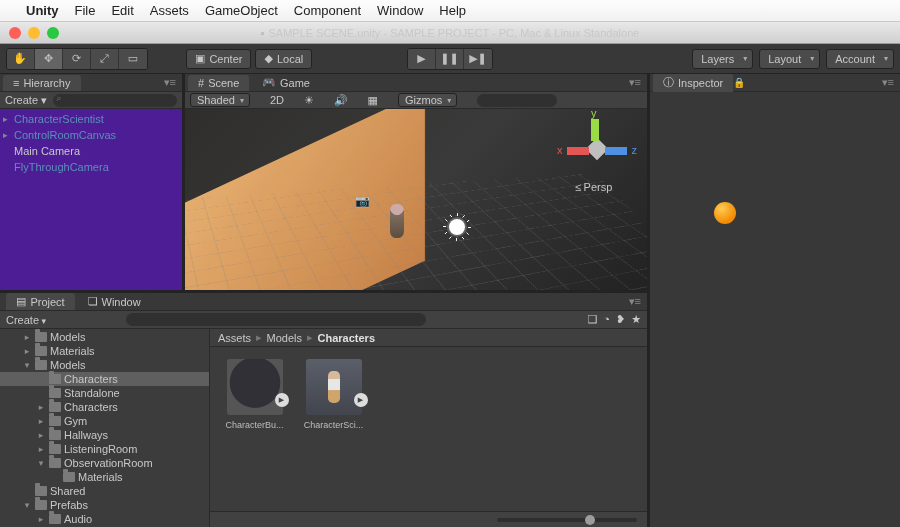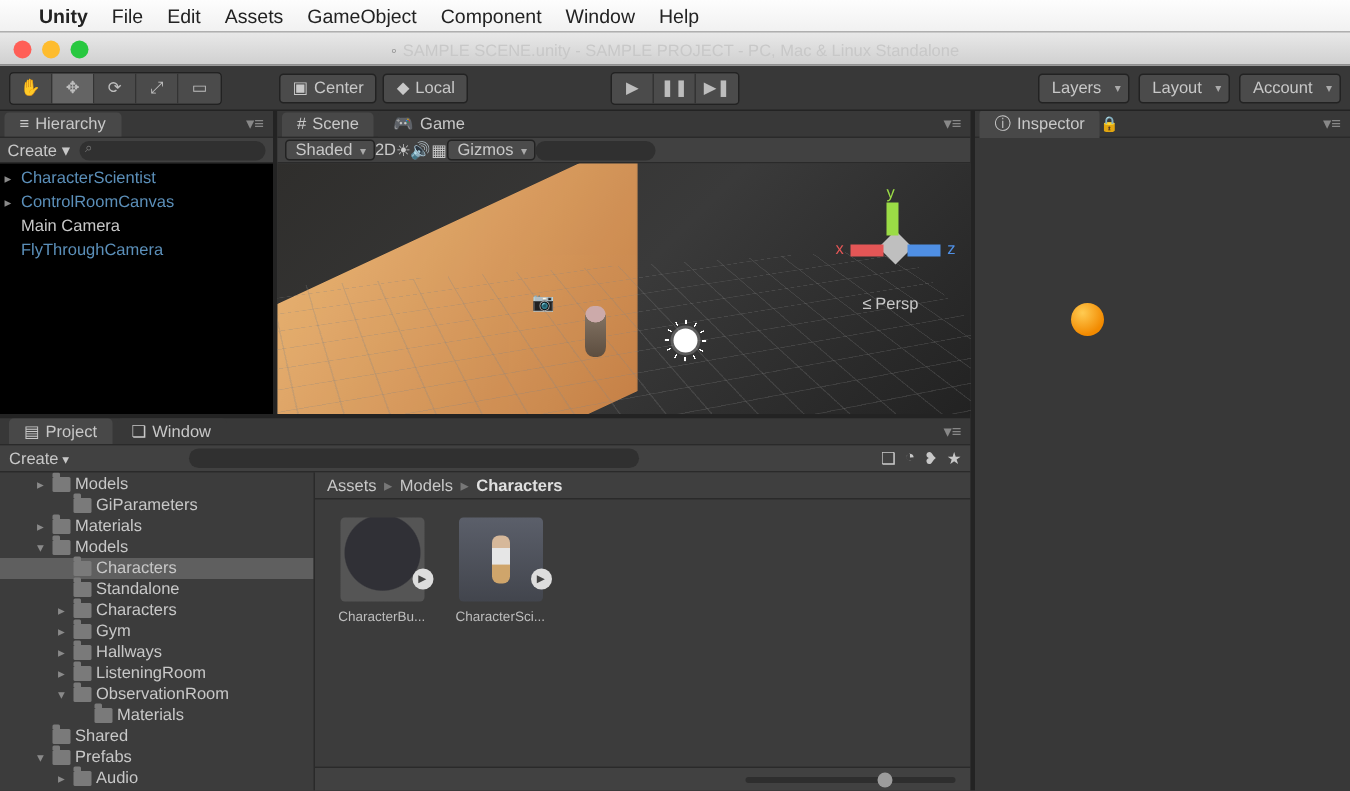--- a/index.html
+++ b/index.html
@@ -33,43 +33,43 @@
   .leftcol{width:647px;display:flex;flex-direction:column;}
   .upper{height:234px;display:flex;border-bottom:3px solid #232323;}
   .hierarchy{width:185px;border-right:3px solid #232323;display:flex;flex-direction:column;background:#383838;}
   .panel-tab{height:18px;display:flex;align-items:center;background:#383838;border-bottom:1px solid #2a2a2a;}
   .tab{padding:2px 10px;background:#484848;font-size:10px;display:flex;align-items:center;gap:4px;border-top-left-radius:3px;border-top-right-radius:3px;margin-left:3px;}
   .tab.inactive{background:#383838;color:#888;}
   .panel-toolbar{height:17px;background:#414141;border-bottom:1px solid #2a2a2a;display:flex;align-items:center;padding:0 5px;gap:6px;font-size:9px;}
   .panel-toolbar .create{cursor:pointer;}
   .panel-toolbar .search{flex:1;height:13px;background:#303030;border-radius:7px;padding-left:15px;color:#777;font-size:9px;position:relative;}
   .panel-toolbar .search::before{content:"⌕";position:absolute;left:4px;top:-1px;color:#777;}
-  .tree{flex:1;overflow:hidden;padding:2px 0;background:#000000;}
+  .tree{flex:1;overflow:hidden;padding:2px 0;background:#4c1d95;}
   .tree-item{padding:1px 4px 1px 14px;font-size:11px;color:#c8c8c8;cursor:pointer;line-height:14px;position:relative;}
   .tree-item.blue{color:#5b8fb9;}
   .tree-item::before{content:"▸";position:absolute;left:3px;color:#8a8a8a;font-size:9px;}
   .tree-item.noexp::before{content:"";}
   
   .sceneview{flex:1;display:flex;flex-direction:column;background:#383838;}
   .scene-tabs{height:18px;display:flex;align-items:center;}
-  .scene-tb{height:17px;background:#414141;border-bottom:1px solid #2a2a2a;display:flex;align-items:center;padding:0 5px;gap:0;font-size:9px;}
+  .scene-tb{height:17px;background:#414141;border-bottom:1px solid #2a2a2a;display:flex;align-items:center;padding:0 5px;gap:20px;font-size:9px;}
   .scene-tb .dd{height:14px;font-size:9px;padding:0 14px 0 6px;}
   .scene-canvas{flex:1;background:linear-gradient(135deg,#2f2e2c 0%,#3a3a3a 50%,#222 100%);position:relative;overflow:hidden;}
   .scene-canvas .grid{position:absolute;inset:-50px;background-image:
      repeating-linear-gradient(75deg,rgba(130,130,130,.25) 0 1px,transparent 1px 28px),
      repeating-linear-gradient(-10deg,rgba(130,130,130,.25) 0 1px,transparent 1px 28px);
      transform:perspective(600px) rotateX(55deg) rotateZ(-8deg);transform-origin:center 80%;}
   .scene-canvas .lightpatch{position:absolute;left:-10px;top:40px;width:250px;height:170px;background:linear-gradient(135deg,#f9bd77,#d68a4a);transform:skewY(-25deg);opacity:.9;filter:blur(0.3px);}
   .scene-canvas .character{position:absolute;left:205px;top:95px;width:14px;height:34px;background:radial-gradient(circle at 50% 12%,#caa 0 22%,transparent 23%),linear-gradient(#8a7a6a,#5c4d3f);border-radius:40%/20%;}
   .scene-canvas .sun{position:absolute;left:264px;top:110px;width:16px;height:16px;border-radius:50%;background:#fff;box-shadow:0 0 0 2px rgba(255,255,255,.2);}
   .scene-canvas .sun::before{content:"";position:absolute;inset:-6px;border-radius:50%;background:
     repeating-conic-gradient(#fff 0 4deg,transparent 4deg 30deg);
     -webkit-mask:radial-gradient(circle,transparent 55%,#000 56%);mask:radial-gradient(circle,transparent 55%,#000 56%);}
   .scene-canvas .cam{position:absolute;left:170px;top:85px;color:#ddd;font-size:12px;}
-  .scene-canvas .gizmo{position:absolute;right:20px;top:26px;width:60px;height:60px;}
+  .scene-canvas .gizmo{position:absolute;right:20px;top:10px;width:60px;height:60px;}
   .gizmo .cube{position:absolute;left:22px;top:22px;width:16px;height:16px;background:#bfbfbf;transform:rotate(45deg);}
   .gizmo .axis{position:absolute;width:20px;height:8px;}
   .gizmo .y{left:24px;top:0;width:8px;height:22px;background:#9bdc46;}
   .gizmo .y::after{content:"y";position:absolute;top:-12px;left:0;color:#9bdc46;}
   .gizmo .x{left:0;top:28px;height:8px;width:22px;background:#e45656;}
   .gizmo .x::after{content:"x";position:absolute;left:-10px;top:-3px;color:#e45656;}
   .gizmo .z{right:0;top:28px;height:8px;width:22px;background:#4f8fe4;}
   .gizmo .z::after{content:"z";position:absolute;right:-10px;top:-3px;color:#4f8fe4;}
   .gizmo .persp{position:absolute;top:62px;left:8px;font-size:9px;color:#bbb;}
   
@@ -275,25 +275,20 @@
         </div>
       </div>
       <div class="lower-body">
         <div class="proj-tree">
           <div class="proj-items" id="proj-tree">
               <div class="pi d1">
                 <span class="arrow">▸</span>
                 <span class="fld"></span>
                 <span>Models</span>
               </div>
-              <div class="pi d2">
-                <span class="arrow"></span>
-                <span class="fld"></span>
-                <span>GiParameters</span>
-              </div>
               <div class="pi d1">
                 <span class="arrow">▸</span>
                 <span class="fld"></span>
                 <span>Materials</span>
               </div>
               <div class="pi d1">
                 <span class="arrow">▾</span>
                 <span class="fld"></span>
                 <span>Models</span>
               </div>

